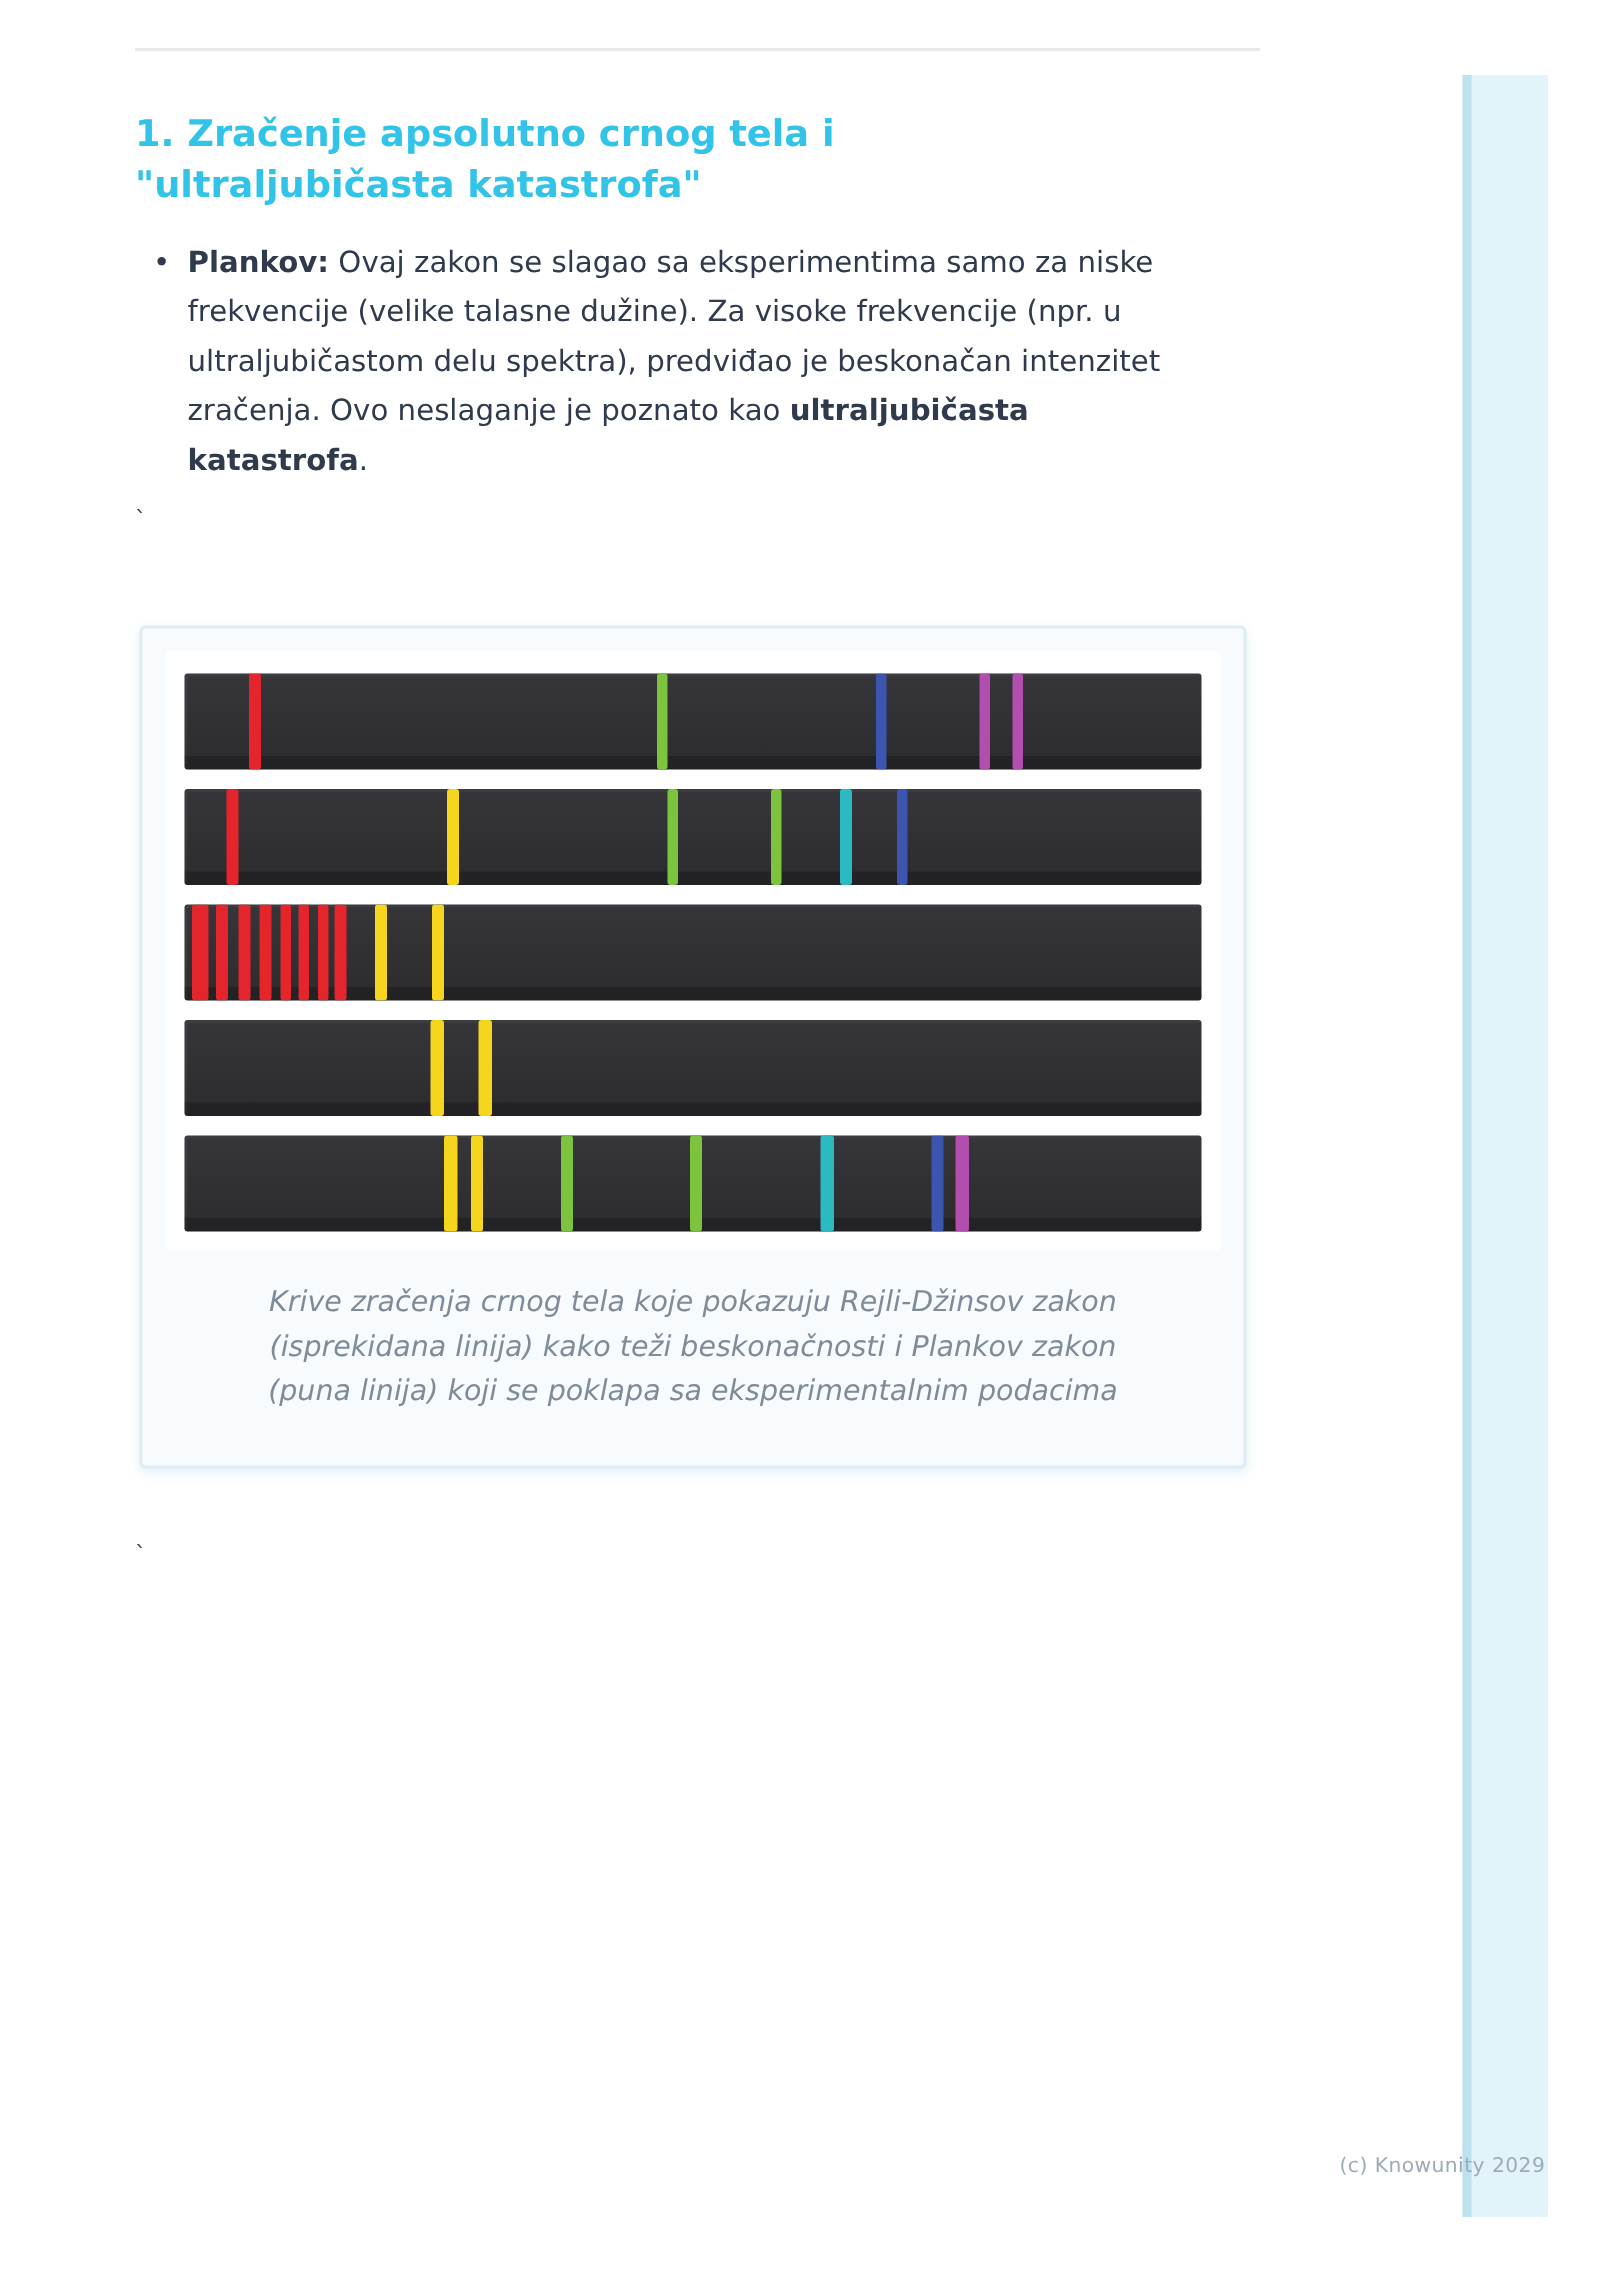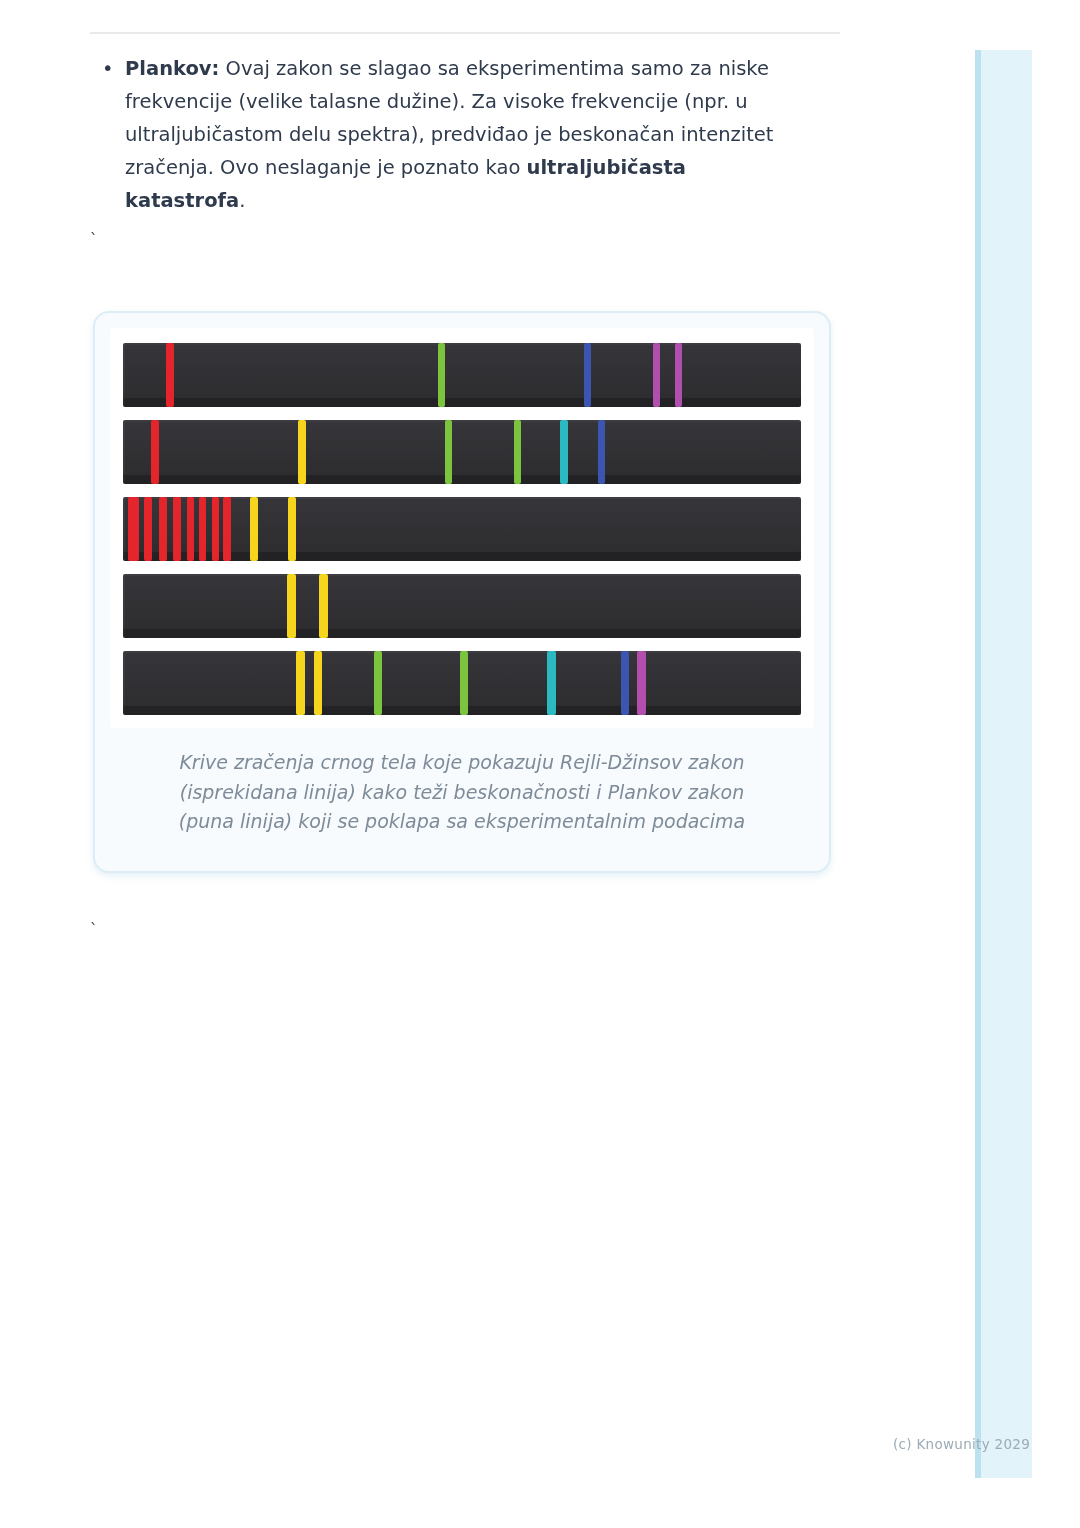--- a/index.html
+++ b/index.html
@@ -55,21 +55,21 @@
   }
   .bullet-item .marker { width:23px; flex:none; }
   .bullet-item .bullet-text { width:665px; }
   .bold { font-weight:bold; }
 
   .stray-tick { margin:14px 0 0 0; height:24px; font-size:15px; color:#3c3c3c; }
   .stray-tick.second { margin-top:48px; }
 
   .figure-card {
     margin:56px 0 0 3px; width:738px;
-    border:2px solid #ddedf5; border-radius:16px;
+    border:2px solid #ddedf5; border-radius:4px;
     background:#f7fbfd;
     box-shadow:0 3px 7px rgba(170,205,225,0.30);
     padding:15px 15px 34px 15px;
   }
   .spectra { background:#ffffff; border-radius:4px; padding:15px 13px 13px 13px; }
   .spec-bar {
     position:relative; height:64px; margin-bottom:13px;
     background:linear-gradient(var(--bar-bg-light,#36363a), var(--bar-bg,#2c2c2f));
     border-radius:2px; overflow:hidden;
     box-shadow: inset 0 -9px 0 rgba(0,0,0,0.22), inset 2px 2px 0 rgba(255,255,255,0.04);
@@ -93,20 +93,21 @@
 <body>
 
 <div class="side-rail"></div>
 
 <div class="content">
 
 
   <hr class="divider">
 
 
+  <h3 class="sub-title">1. Zračenje apsolutno crnog tela i "ultraljubičasta katastrofa"</h3>
 
 
   <div class="bullet-item">
     <span class="marker">•</span>
     <div class="bullet-text">
       <span class="bold">Plankov:</span><span> Ovaj zakon se slagao sa eksperimentima samo za niske frekvencije (velike talasne dužine). Za visoke frekvencije (npr. u ultraljubičastom delu spektra), predviđao je beskonačan intenzitet zračenja. Ovo neslaganje je poznato kao </span><span class="bold">ultraljubičasta katastrofa</span><span>.</span>
     </div>
   </div>
 
   <div class="stray-tick">`</div>

